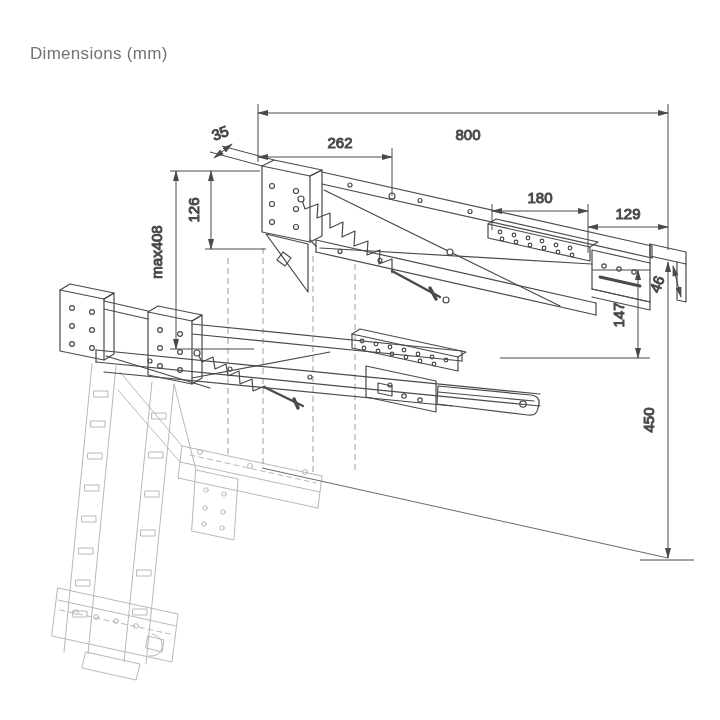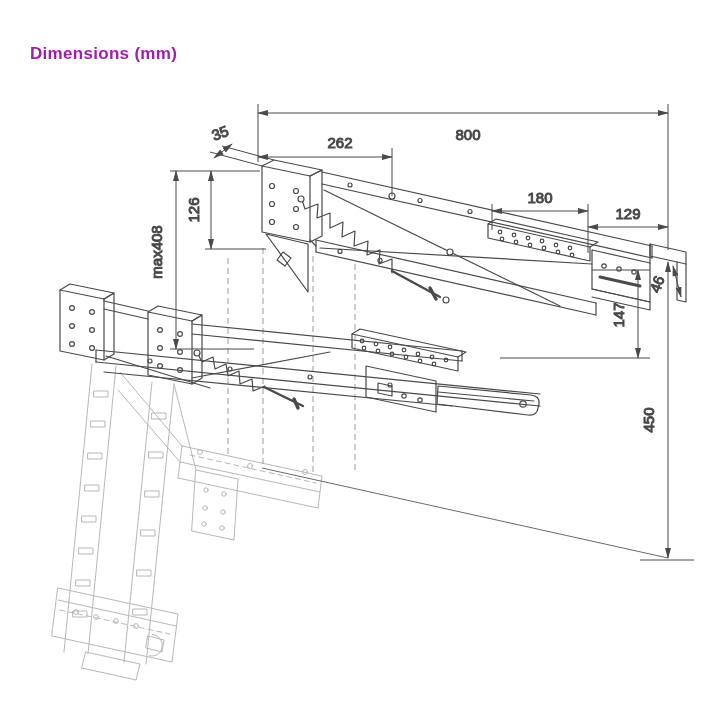--- a/index.html
+++ b/index.html
@@ -1,19 +1,19 @@
 <!DOCTYPE html>
 <html><head>
 <meta charset="utf-8">
 <style>
   html,body{margin:0;padding:0;background:#ffffff;}
   .page{position:relative;width:720px;height:720px;background:#ffffff;overflow:hidden;
         font-family:"Liberation Sans", sans-serif;}
-  .title{position:absolute;left:30px;top:44px;font-size:17px;color:#a21caf;
-         letter-spacing:.3px;font-weight:700;}
+  .title{position:absolute;left:30px;top:44px;font-size:17px;color:#737373;
+         letter-spacing:.3px;font-weight:400;}
   svg{position:absolute;left:0;top:0;}
   .solid{fill:none;stroke:#4a4a4a;stroke-width:1.2;stroke-linejoin:round;stroke-linecap:round;}
   .thin{fill:none;stroke:#6a6a6a;stroke-width:1;}
   .phantom{fill:none;stroke:#b8b8b8;stroke-width:1;stroke-linejoin:round;stroke-linecap:round;}
   .pd{stroke-dasharray:5 4;}
   .proj{fill:none;stroke:#9c9c9c;stroke-width:1;stroke-dasharray:6 4;}
   .dim{fill:none;stroke:#4a4a4a;stroke-width:1;}
   .dim-text{fill:#3f3f3f;font-family:"Liberation Sans",sans-serif;font-size:15px;}
   .slot{stroke-width:3;}
   .rod{stroke-width:2.4;}

